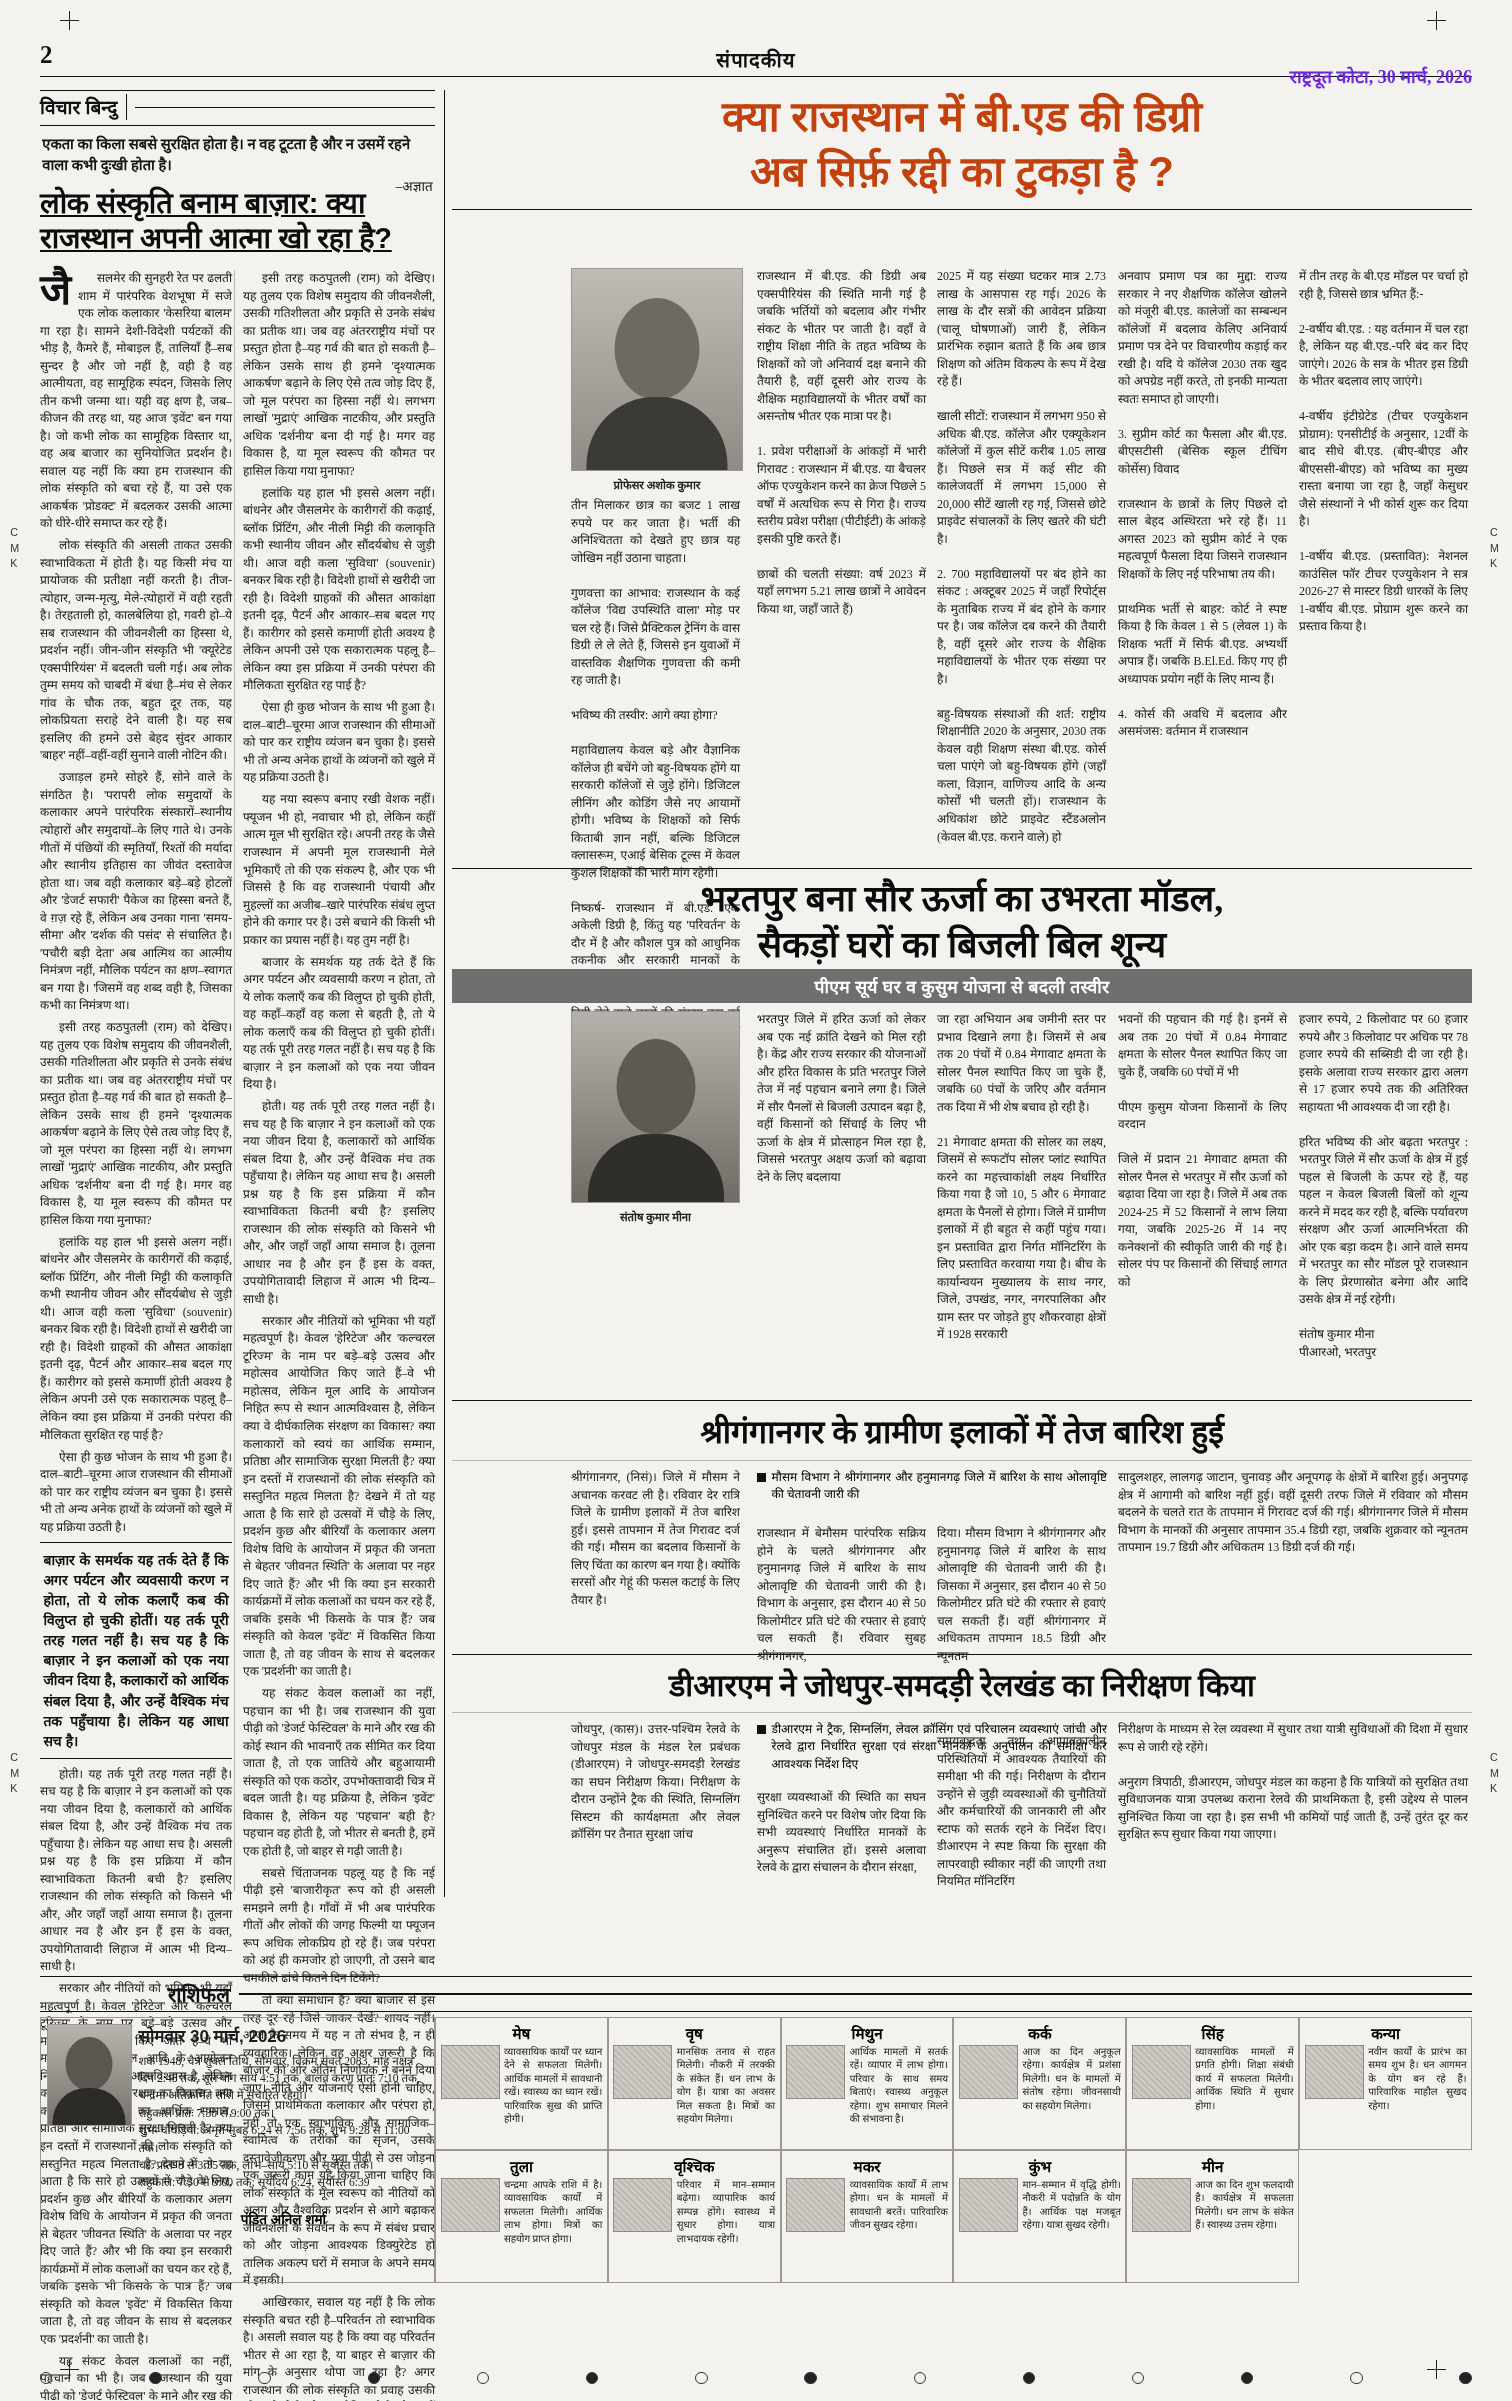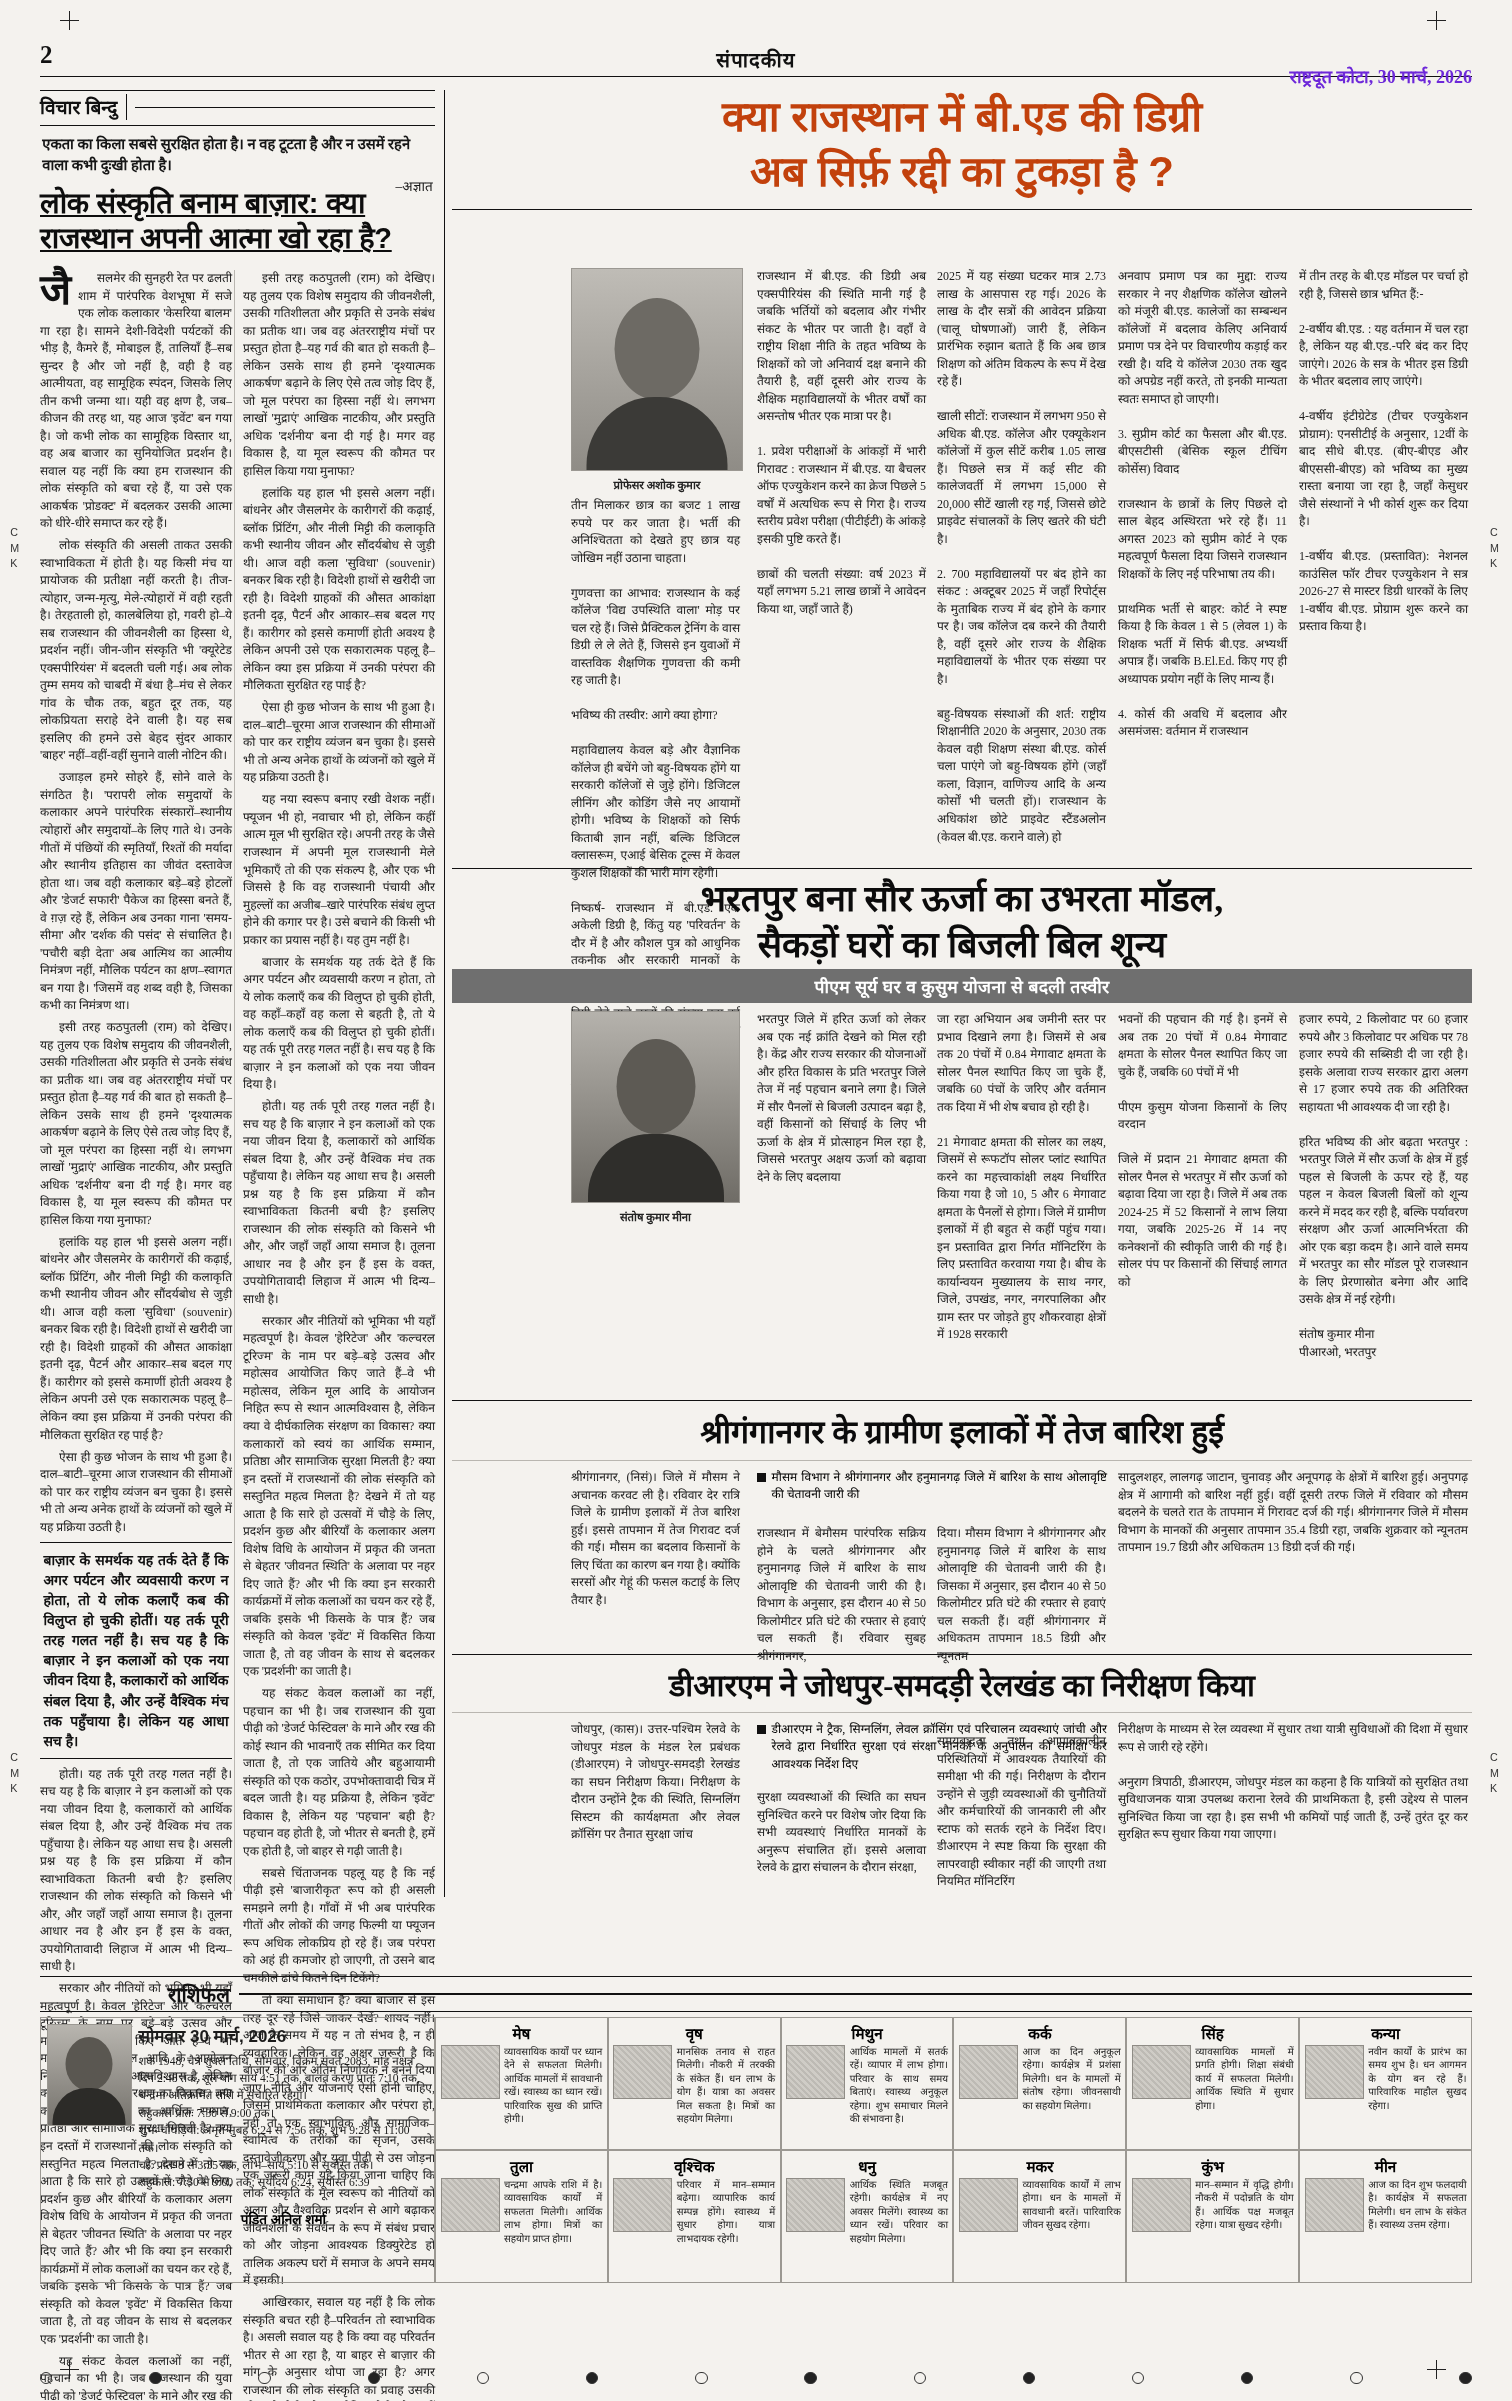--- a/index.html
+++ b/index.html
@@ -420,27 +420,20 @@
               </div>
           </div>
           <div class="zcell">
             <div class="zname">वृश्चिक</div>
             <div class="ztop">
                 <div class="zicon"></div>
             <div class="ztext">परिवार में मान–सम्मान बढ़ेगा। व्यापारिक कार्य सम्पन्न होंगे। स्वास्थ्य में सुधार होगा। यात्रा लाभदायक रहेगी।</div>
               </div>
           </div>
           <div class="zcell">
-            <div class="zname">धनु</div>
-            <div class="ztop">
-                <div class="zicon"></div>
-            <div class="ztext">आर्थिक स्थिति मजबूत रहेगी। कार्यक्षेत्र में नए अवसर मिलेंगे। स्वास्थ्य का ध्यान रखें। परिवार का सहयोग मिलेगा।</div>
-              </div>
-          </div>
-          <div class="zcell">
             <div class="zname">मकर</div>
             <div class="ztop">
                 <div class="zicon"></div>
             <div class="ztext">व्यावसायिक कार्यों में लाभ होगा। धन के मामलों में सावधानी बरतें। पारिवारिक जीवन सुखद रहेगा।</div>
               </div>
           </div>
           <div class="zcell">
             <div class="zname">कुंभ</div>
             <div class="ztop">
                 <div class="zicon"></div>

